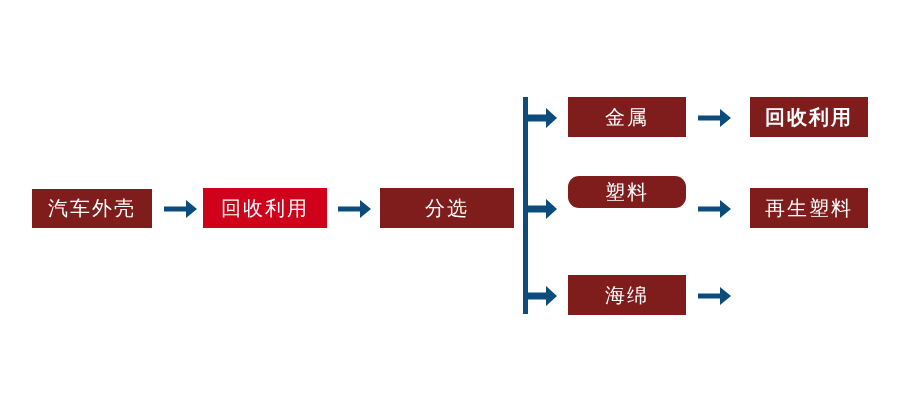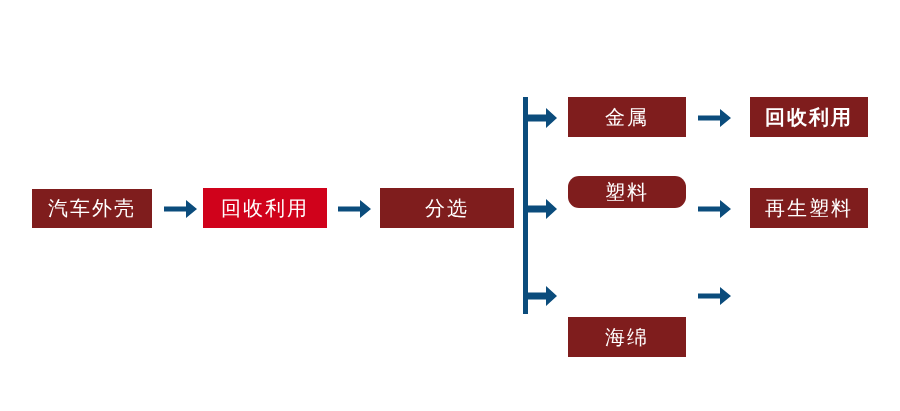--- a/index.html
+++ b/index.html
@@ -112,21 +112,21 @@
   </div>
 
   <div class="node blue" style="left:750px; top:188px; width:118px; height:40px;font-family:Liberation Serif, serif;">再生塑料</div>
 
   <div class="branch-arrow" style="left:526px; top:283px; width:32px; height:26px;">
     <svg width="32" height="26" viewBox="0 0 32 26" aria-hidden="true">
       <path d="M0 9.5 H20 V3 L31 13 L20 23 V16.5 H0 Z" fill="#0b4c7c"></path>
     </svg>
   </div>
 
-  <div class="node blue" style="left:568px; top:275px; width:118px; height:40px;margin-top:42px;">海绵</div>
+  <div class="node blue" style="left:568px; top:275px; width:118px; height:40px;">海绵</div>
 
   <div class="arrow" style="left:696px; top:277px; width:38px; height:38px;">
     <svg width="34" height="24" viewBox="0 0 34 24" aria-hidden="true">
       <path d="M0 9.5 H22 V3 L33 12 L22 21 V14.5 H0 Z" fill="#0b4c7c"></path>
     </svg>
   </div>
 
 
 </div>
 

